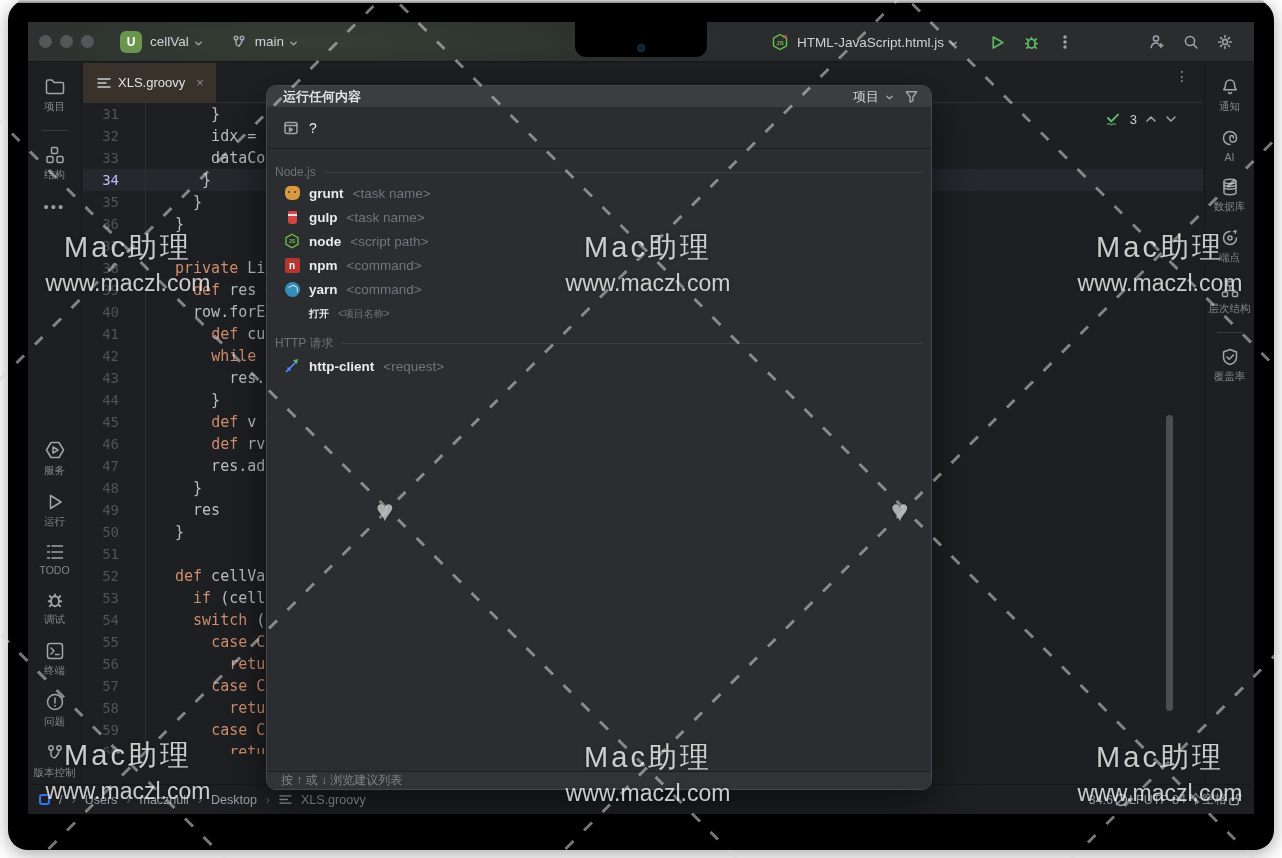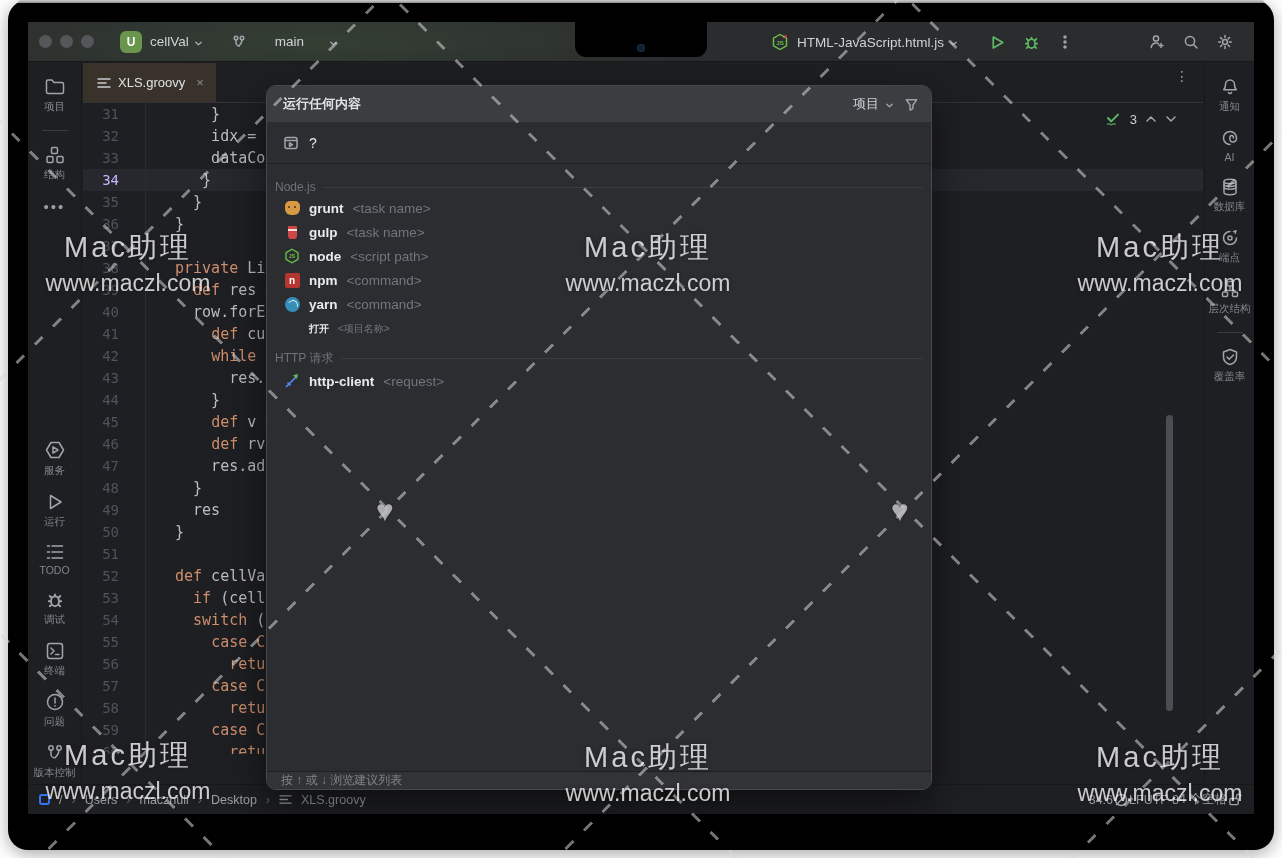--- a/index.html
+++ b/index.html
@@ -13,21 +13,21 @@
   .camera { position:absolute; left:50%; top:22px; transform:translate(-50%,0); width:8px; height:8px; border-radius:50%; background:#11202e; box-shadow:inset 0 0 2px #2a4a66; }
 
   
   .titlebar { position:absolute; left:0; right:0; top:0; height:40px; background:radial-gradient(600px 90px at 290px 20px, rgba(90,130,70,.22), transparent 70%), #2a2c2e; border-bottom:1px solid #17181a; display:flex; align-items:center; }
   .traffic { display:flex; gap:8px; margin-left:11px; }
   .traffic span { width:13px; height:13px; border-radius:50%; background:#55565a; display:block; }
   .proj-badge { width:22px; height:22px; border-radius:6px; background:#6a954d; color:#fff; font-size:12px; font-weight:bold; display:flex; align-items:center; justify-content:center; margin-left:26px; }
   .tb-label { color:#cfd2d8; font-size:13.5px; margin-left:8px; }
   .chev { width:9px; height:9px; margin:3px 0 0 5px; }
   .tb-group { display:flex; align-items:center; }
-  .branch-group { margin-left:28px;gap:20px; }
+  .branch-group { margin-left:28px; }
   .tb-right { position:absolute; right:0; top:0; height:40px; display:flex; align-items:center; }
   .runcfg { display:flex; align-items:center; margin-right:22px; }
   .tb-icon { width:34px; height:28px; display:flex; align-items:center; justify-content:center; border-radius:6px; }
   .tb-icons-far { display:flex; margin-right:12px; }
   .gap60 { width:58px; }
 
   
   .rail { position:absolute; top:41px; bottom:30px; width:54px; display:flex; flex-direction:column; align-items:center; z-index:5; }
   .rail-left { left:0; border-right:1px solid #17181a; }
   .rail-right { right:0; border-left:1px solid #17181a; width:50px; }
@@ -58,21 +58,21 @@
 
   
   .statusbar { position:absolute; left:0; right:0; bottom:0; height:30px; background:#1e1f22; border-top:1px solid #17181a; display:flex; align-items:center; color:#9da0a6; font-size:12.5px; z-index:6; }
   .crumb { display:flex; align-items:center; gap:9px; margin-left:11px; }
   .crumb-sep { color:#63666c; }
   .cb-box { width:11px; height:11px; border:2px solid #3574f0; border-radius:3px; }
   .sb-right { position:absolute; right:12px; display:flex; align-items:center; }
 
   
   .popup { position:absolute; left:238px; top:63px; width:666px; height:705px; background:#2b2d30; border:1px solid #46484d; border-radius:10px; box-shadow:0 14px 40px rgba(0,0,0,.55); z-index:50; display:flex; flex-direction:column; overflow:hidden; }
-  .popup-head { height:36px; background:#3b3d40; display:flex; align-items:center; padding:0 12px 0 16px; flex:none; }
+  .popup-head { height:21px; background:#3b3d40; display:flex; align-items:center; padding:0 12px 0 16px; flex:none; }
   .popup-title { color:#dfe1e5; font-size:13px; font-weight:bold; }
   .popup-head-right { margin-left:auto; display:flex; align-items:center; gap:10px; color:#cfd2d8; font-size:13px; }
   .popup-search { height:42px; display:flex; align-items:center; padding:0 16px; gap:10px; border-bottom:1px solid #1e1f22; flex:none; }
   .popup-query { color:#e8eaed; font-size:14px; }
   .popup-list { flex:1; padding-top:8px; overflow:hidden; }
   .sec { display:flex; align-items:center; margin:8px 8px 2px 6px; }
   .sec-label { color:#6d7178; font-size:12px; white-space:nowrap; padding:0 8px 0 0; margin-left:0; }
   .sec-line { flex:1; height:1px; background:#3a3d41; }
   .pitem { display:flex; align-items:center; height:24px; padding-left:17px; gap:9px; font-size:13.5px; }
   .pitem-name { color:#e8eaed; font-weight:bold; }

